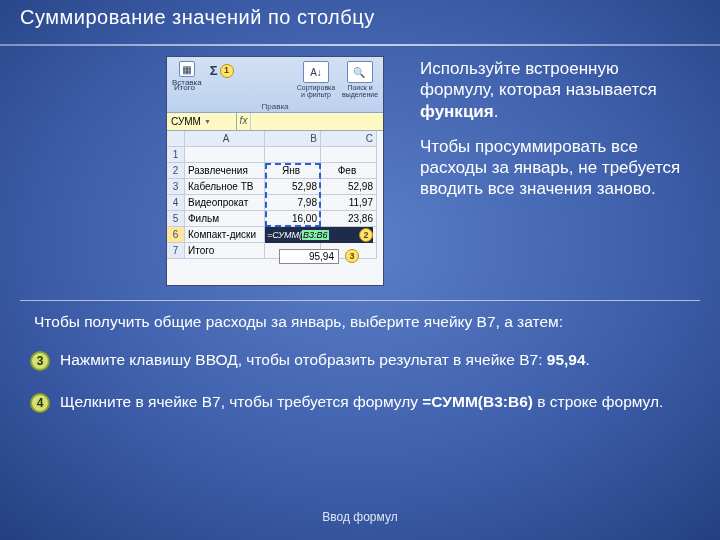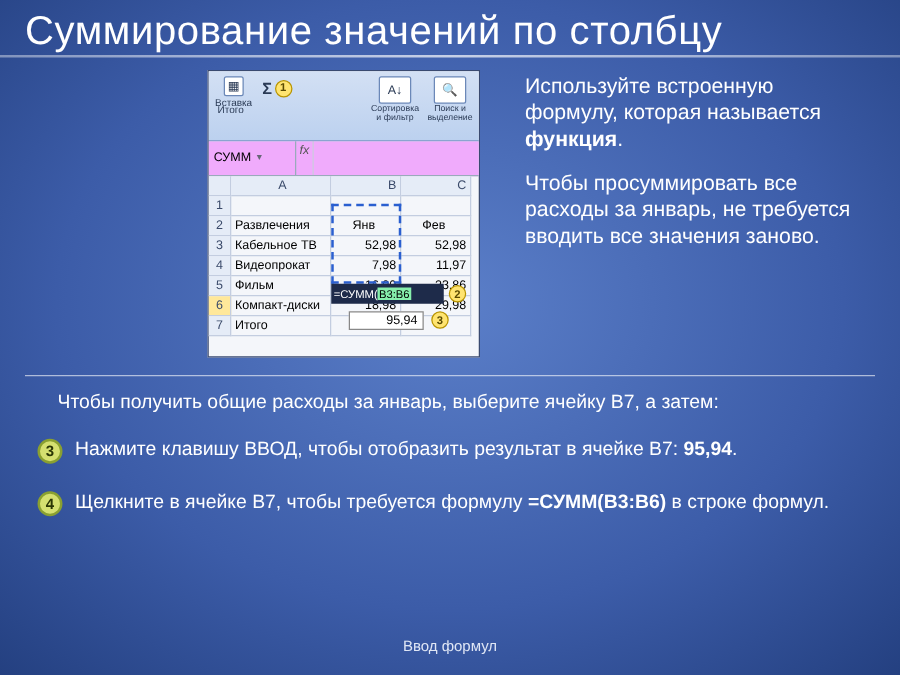--- a/index.html
+++ b/index.html
@@ -4,21 +4,21 @@
 <style>
   * { box-sizing: border-box; margin: 0; padding: 0; }
   html, body { width: 720px; height: 540px; overflow: hidden; font-family: Arial, sans-serif; }
   body {
     background: radial-gradient(ellipse 900px 700px at 50% 45%, #5b7fc9 0%, #3c5ca8 35%, #1d3875 65%, #0e2456 100%);
     color: #fff;
     position: relative;
   }
   .title {
     position: absolute; top: 6px; left: 20px; right: 20px;
-    font-size: 32px; font-weight: 400; color: #fff; letter-spacing: 0.5px;
+    font-size: 20px; font-weight: 400; color: #fff; letter-spacing: 0.5px;
   }
   .underline {
     position: absolute; top: 44px; left: 0; right: 0; height: 2px;
     background: linear-gradient(to right, rgba(255,255,255,0.4), rgba(255,255,255,0.7), rgba(255,255,255,0.4));
   }
   .screenshot {
     position: absolute; top: 56px; left: 166px; width: 218px; height: 230px;
     background: #f4f6fa; border: 1px solid #3a4a70; font-size: 10px; color: #000;
   }
   .ribbon {
@@ -33,21 +33,21 @@
   .ribbon .btn .ic { width: 16px; height: 16px; background:#fff; border:1px solid #6b88b8; border-radius:2px; display:flex;align-items:center;justify-content:center;font-size:10px; }
   .ribbon .bigbtn { width: 42px; }
   .ribbon .bigbtn .ic { width: 26px; height: 22px; }
   .circle-marker {
     display: inline-flex; width: 14px; height: 14px; border-radius: 50%;
     background: #ffe470; border: 1px solid #b89400; color: #5a4a00;
     font-size: 9px; font-weight: bold; align-items: center; justify-content: center;
     line-height: 1;
   }
   .ribbon .cap { position:absolute; bottom:1px; left:0; right:0; text-align:center; font-size:8px; color:#3a4a6a; }
-  .fbar { height: 28px; display:flex; border-bottom:1px solid #9ab; background:#f0abfc; }
+  .fbar { height: 18px; display:flex; border-bottom:1px solid #9ab; background:#fef9c3; }
   .fbar .namebox { width:70px; border-right:1px solid #9ab; padding:2px 4px; font-size:10px; display:flex;align-items:center;gap:3px;}
   .fbar .namebox .dd{font-size:7px;color:#667;}
   .fbar .fx { width:14px; text-align:center; font-style:italic; color:#555; border-right:1px solid #ccd; padding-top:2px;}
   .fbar .txt { flex:1; padding:2px 4px; font-size:10px; white-space:nowrap; overflow:hidden; }
   .grid { font-size:10px; }
   .grid .row { display:flex; height:16px; }
   .grid .hcell, .grid .rcell { border-right:1px solid #c3cde0; border-bottom:1px solid #c3cde0; display:flex; align-items:center; }
   .grid .hcell { background:#e5ecf7; color:#3a4a6a; justify-content:center; font-weight:400;}
   .grid .rhead { width:18px; }
   .grid .cA { width:80px; padding-left:3px; }
@@ -66,21 +66,21 @@
     font-size: 17px; line-height: 1.25; color: #fff;
   }
   .right-copy p { margin-bottom: 14px; }
   .right-copy b { font-weight: bold; }
   .divider2 {
     position:absolute; top: 300px; left: 20px; right: 20px; height:1px;
     background: rgba(255,255,255,0.6);
   }
   .para-intro {
     position:absolute; top: 312px; left: 34px; right: 30px;
-    font-size: 15.5px; line-height:1.3;margin-left:12px;
+    font-size: 15.5px; line-height:1.3;
   }
   .step {
     position:absolute; left: 30px; right: 30px;
     font-size: 15.5px; line-height:1.35;
     display:flex; gap: 10px;
   }
   .step .num {
     flex:0 0 20px; height:20px; border-radius:50%;
     background:#d5e070; border:2px solid #8aa030; color:#2a3605;
     font-size:12px; font-weight:bold; display:flex;align-items:center;justify-content:center;
@@ -115,20 +115,21 @@
       <span>Итого</span>
     </div>
     <div class="btn bigbtn" style="margin-left:auto;">
       <div class="ic">A↓</div>
       <span style="font-size:7px;line-height:1;text-align:center;">Сортировка и фильтр</span>
     </div>
     <div class="btn bigbtn">
       <div class="ic">🔍</div>
       <span style="font-size:7px;line-height:1;text-align:center;">Поиск и выделение</span>
     </div>
+    <div class="cap">Правка</div>
   </div>
 
   <div class="fbar">
     <div class="namebox">
       <span>СУММ</span>
       <span class="dd">▼</span>
     </div>
     <div class="fx">fx</div>
   </div>
 
@@ -178,21 +179,21 @@
     <div class="row">
       <div class="hcell rhead">7</div>
       <div class="rcell cA">Итого</div>
       <div class="rcell cB"></div>
       <div class="rcell cC"></div>
     </div>
   </div>
 
   <div class="sel-range" style="top:106px;left:98px;width:56px;height:64px;border-style:dashed;"></div>
 
-  <div class="active-cell" style="top:170px;left:98px;width:90px;height:16px;">
+  <div class="active-cell" style="top:170px;left:98px;width:108px;height:16px;font-style:italic;">
     <span>=СУММ(</span>
       <span class="hl">B3:B6</span>
   </div>
   <span class="circle-marker" style="position:absolute;top:171px;left:192px;">2</span>
 
   <div class="result-out" style="top:192px;left:112px;width:60px;text-align:right;">95,94</div>
   <span class="circle-marker" style="position:absolute;top:192px;left:178px;">3</span>
 </div>
 
 <div class="right-copy">

